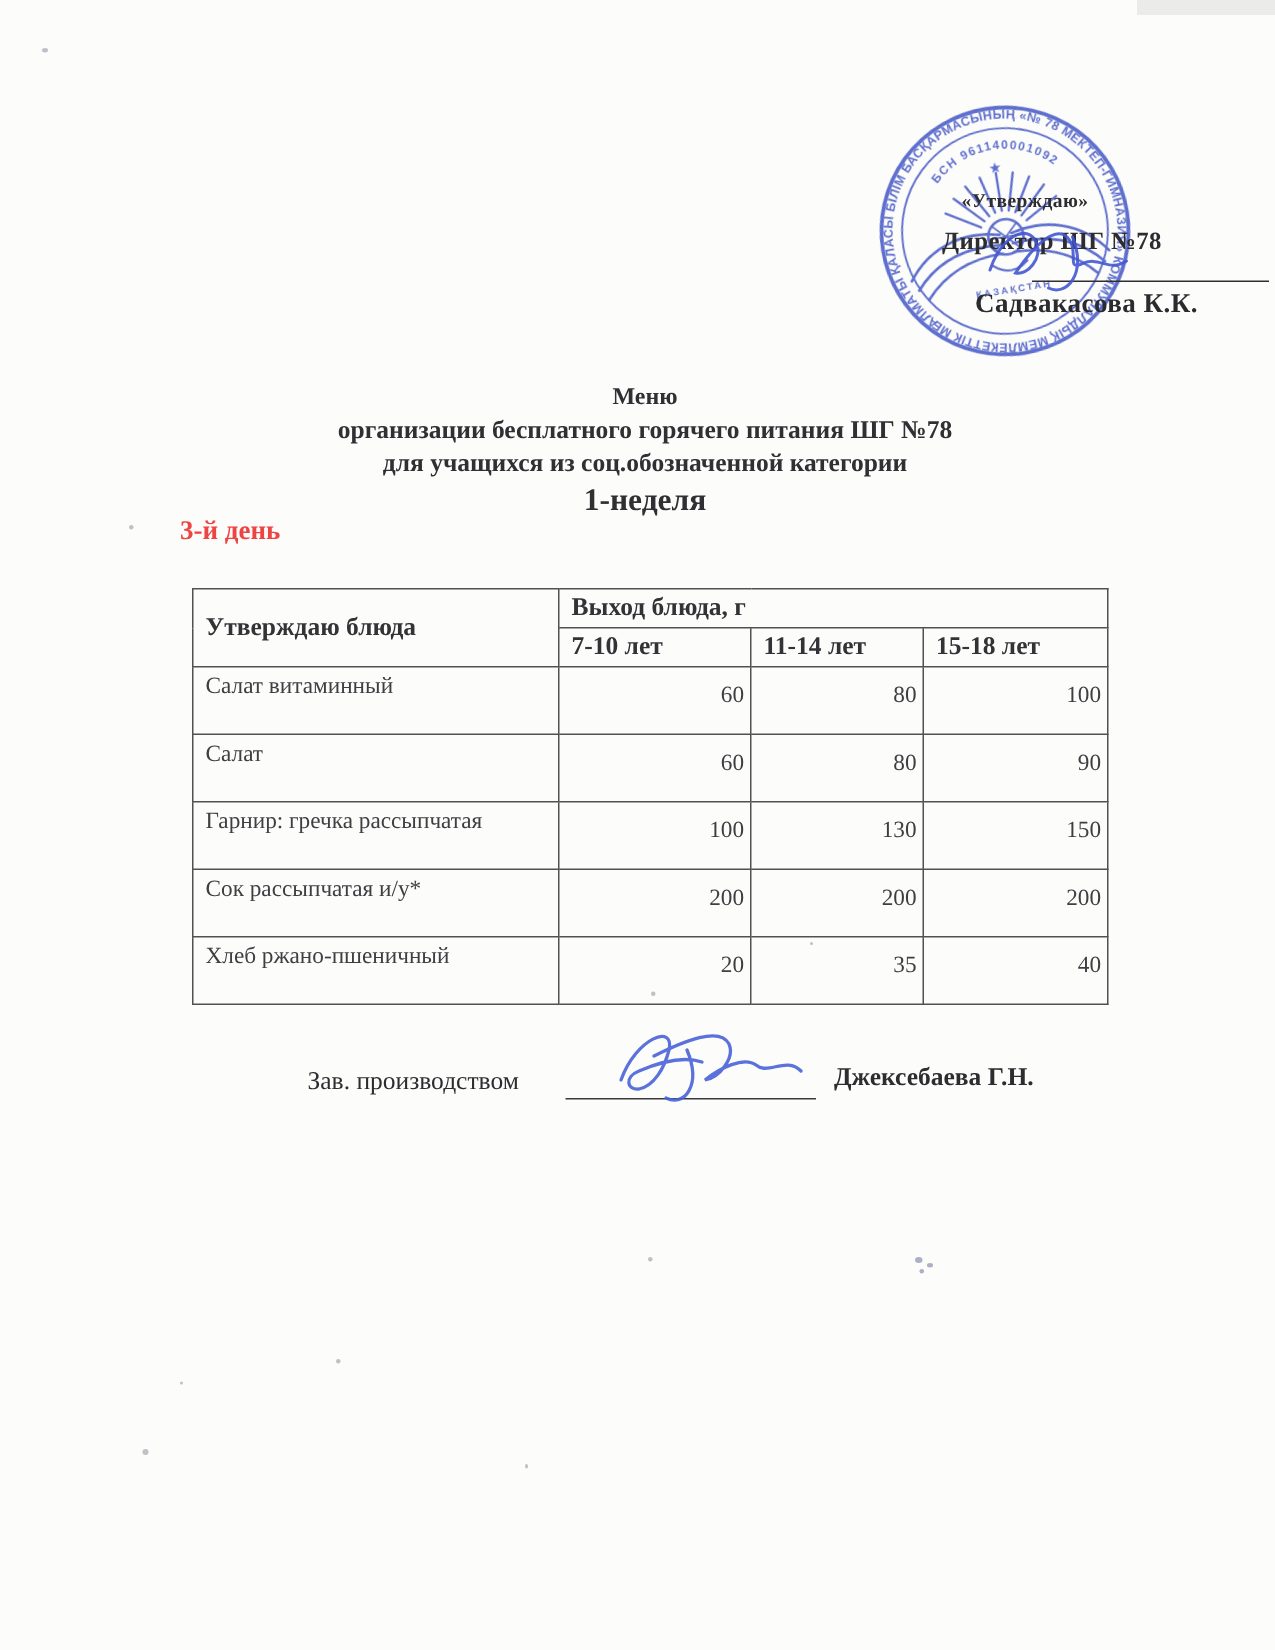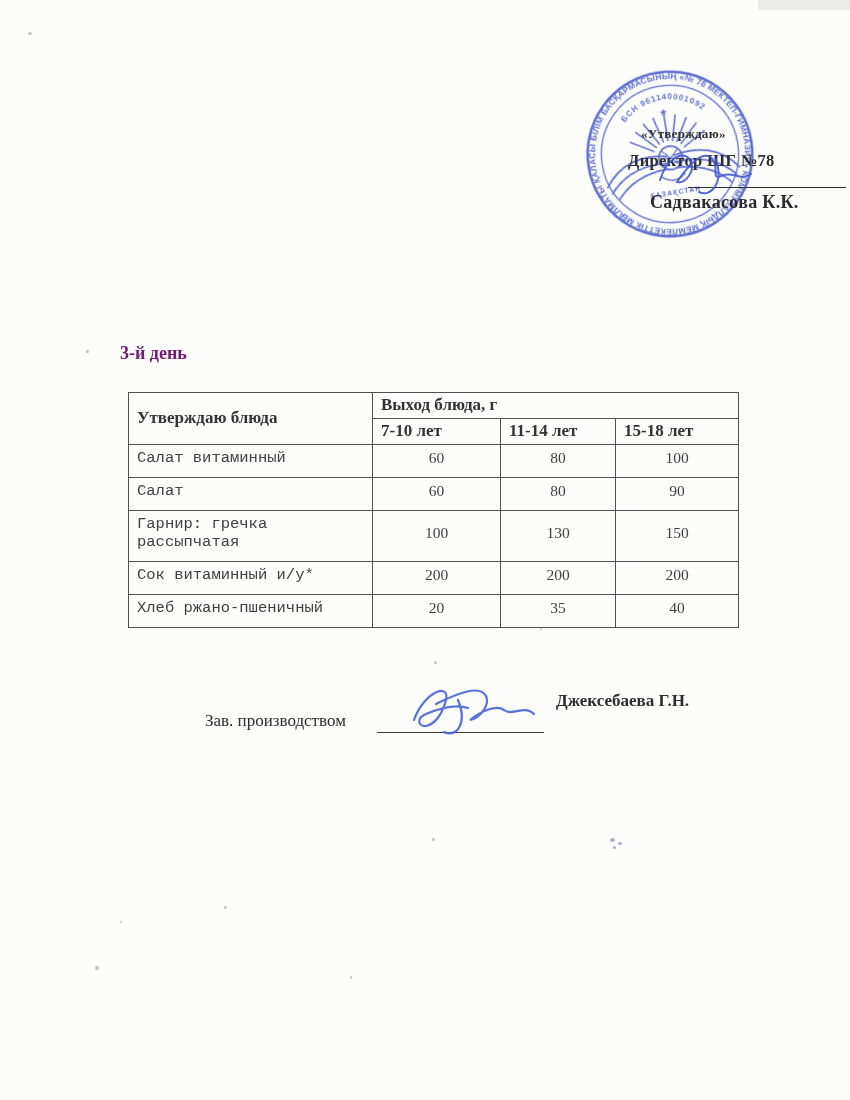--- a/index.html
+++ b/index.html
@@ -19,38 +19,38 @@
   .ap2 { position:absolute; left:628px; top:151px; font-size:16.5px; font-weight:bold; color:#2d2d31; z-index:2; letter-spacing:.3px; }
   .ap-sig { position:absolute; left:645px; top:140px; z-index:3; }
   .ap-line { position:absolute; left:688px; top:170px; width:158px; height:18px; border-bottom:1.6px solid #2f2f33; z-index:2; }
   .ap-name { position:absolute; left:638px; top:192px; font-size:18px; font-weight:bold; color:#2b2b2f; z-index:3; letter-spacing:.3px;margin-left:12px; }
   
   .titles { position:absolute; left:110px; top:254px; width:640px; text-align:center; font-weight:bold; color:#303034; z-index:2; }
   .t1 { font-size:16px; line-height:22px; }
   .t2 { font-size:17px; line-height:22px; }
   .t3 { font-size:17px; line-height:22px; }
   .t4 { font-size:21px; line-height:26px; }
-  .day-heading { position:absolute; left:120px; top:343px; font-size:18px; font-weight:bold; color:#701a75; z-index:2; }
+  .day-heading { position:absolute; left:120px; top:343px; font-size:18px; font-weight:bold; color:#ef4444; z-index:2; }
   
   table.menu {
     position:absolute; left:128px; top:392px; width:610px;
     border-collapse:collapse; z-index:2; table-layout:fixed;
   }
   table.menu th, table.menu td { border:1.6px solid #515155; }
   table.menu th { font-size:17px; font-weight:bold; color:#333337; text-align:left; padding:2px 8px 3px; }
   th.span-head { padding-left:36px; }
   th.age-th { padding:4px 8px 5px; }
-  td.dish { font-size:15.5px; padding:4px 8px 10px; color:#3f3f43;font-family:Liberation Mono, monospace; }
-  td.val  { font-size:15.5px; padding:4px 4px 10px; text-align:center; color:#3f3f43; }
+  td.dish { font-size:15.5px; padding:4px 8px 22px; color:#3f3f43; }
+  td.val  { font-size:15.5px; padding:4px 4px 10px; text-align:right; color:#3f3f43; }
   col.c-dish { width:244px; } col.c-a1 { width:128px; } col.c-a2 { width:115px; } col.c-a3 { width:123px; }
   
   .sig-label { position:absolute; left:205px; top:711px; font-size:17px; font-weight:normal; color:#2d2d31; z-index:2; }
   .sig-line  { position:absolute; left:377px; top:714px; width:167px; height:19px; border-bottom:1.7px solid #3a3a3e; z-index:2; }
   .sig-scribble { position:absolute; left:396px; top:674px; z-index:3; }
-  .sig-name  { position:absolute; left:556px; top:691px; font-size:17px; font-weight:bold; color:#2d2d31; z-index:2; }
+  .sig-name  { position:absolute; left:556px; top:708px; font-size:17px; font-weight:bold; color:#2d2d31; z-index:2; }
   
   .corner-shade { position:absolute; right:0; top:0; width:92px; height:10px; background:#ebebe9; }
   .speck { position:absolute; border-radius:50%; background:rgba(95,95,115,.38); }
   .speck.b { background:rgba(90,100,150,.5); }
 </style>
 </head>
 <body>
 
 <div class="page">
 
@@ -108,20 +108,26 @@
   <div class="ap2">Директор  ШГ №78</div>
   <svg class="ap-sig" width="130" height="65" viewBox="0 0 130 65">
     <g stroke="#4558d2" stroke-width="2" fill="none" stroke-linecap="round" opacity="0.9">
       <path d="M 15,40 C 22,18 40,8 46,22 C 50,32 40,44 32,42 C 44,24 60,8 68,20 C 74,29 66,40 76,36 C 88,30 94,42 106,34"></path>
       <path d="M 70,18 C 80,42 66,58 54,52"></path>
     </g>
   </svg>
   <div class="ap-line"></div>
   <div class="ap-name">Садвакасова К.К.</div>
 
+  <div class="titles">
+    <div class="t1">Меню</div>
+    <div class="t2">организации бесплатного горячего питания ШГ №78</div>
+    <div class="t3">для учащихся из соц.обозначенной категории</div>
+    <div class="t4">1-неделя</div>
+  </div>
 
   <div class="day-heading">3-й день</div>
 
   <table class="menu">
     <colgroup>
       <col class="c-dish">
         <col class="c-a1">
         <col class="c-a2">
         <col class="c-a3">
     </colgroup>
@@ -149,21 +155,21 @@
           <td class="val">80</td>
           <td class="val">90</td>
         </tr>
         <tr>
           <td class="dish">Гарнир: гречка рассыпчатая</td>
           <td class="val">100</td>
           <td class="val">130</td>
           <td class="val">150</td>
         </tr>
         <tr>
-          <td class="dish">Сок витаминный и/у*</td>
+          <td class="dish">Сок рассыпчатая и/у*</td>
           <td class="val">200</td>
           <td class="val">200</td>
           <td class="val">200</td>
         </tr>
         <tr>
           <td class="dish">Хлеб ржано-пшеничный</td>
           <td class="val">20</td>
           <td class="val">35</td>
           <td class="val">40</td>
         </tr>

